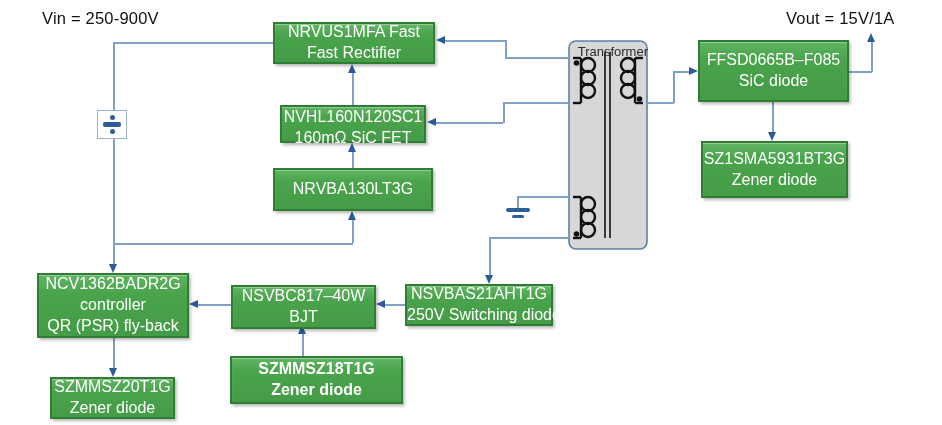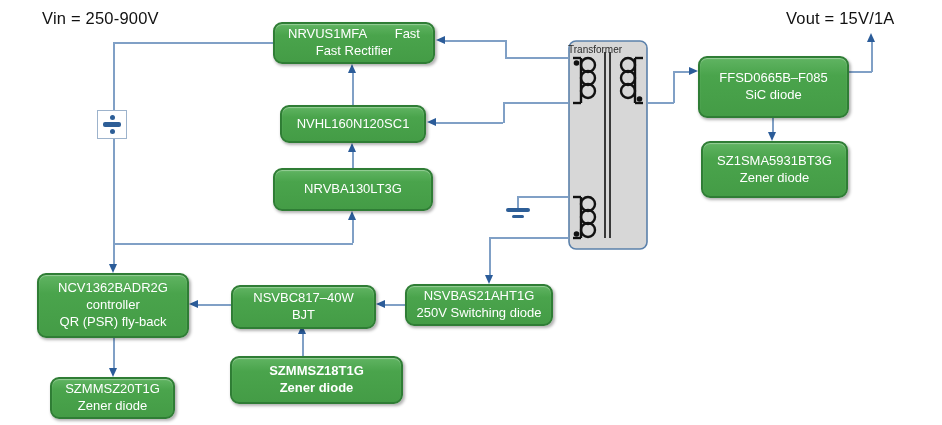--- a/index.html
+++ b/index.html
@@ -6,44 +6,44 @@
   #canvas {
     position:relative; width:942px; height:425px; background:#ffffff;
     font-family:"Liberation Sans", sans-serif; overflow:hidden;padding-left:20px;
   }
   .io-label {
     position:absolute; font-size:16.5px; color:#111; letter-spacing:0.2px; white-space:nowrap;
   }
   .gbox {
     position:absolute; box-sizing:border-box;
     background:linear-gradient(180deg,#60b462 0%,#4aa44c 30%,#449c46 100%);
-    border:2px solid #2f7d35; border-radius:9px;
-    color:#ffffff; font-size:13px; line-height:1.3;
+    border:2px solid #2f7d35; border-radius:0;
+    color:#ffffff; font-size:16px; line-height:1.3;
     display:flex; flex-direction:column; justify-content:center; text-align:center;
     box-shadow:1.5px 2px 3px rgba(0,0,0,0.30), inset 0 1px 1px rgba(255,255,255,0.35);
     white-space:nowrap;
   }
   .split { display:flex; justify-content:space-between; padding:0 13px; }
   .wh { position:absolute; height:1.5px; background:#80a0c6; }
   .wv { position:absolute; width:1.5px; background:#80a0c6; }
   .ah-up    { position:absolute; width:0; height:0; border-left:4.5px solid transparent; border-right:4.5px solid transparent; border-bottom:9px solid #2b5c99; }
   .ah-down  { position:absolute; width:0; height:0; border-left:4.5px solid transparent; border-right:4.5px solid transparent; border-top:9px solid #2b5c99; }
   .ah-left  { position:absolute; width:0; height:0; border-top:4.5px solid transparent; border-bottom:4.5px solid transparent; border-right:9px solid #2b5c99; }
   .ah-right { position:absolute; width:0; height:0; border-top:4.5px solid transparent; border-bottom:4.5px solid transparent; border-left:9px solid #2b5c99; }
   .cap-box {
     position:absolute; left:97px; top:110px; width:30px; height:29px; box-sizing:border-box;
     background:#ffffff; border:1px solid #9db3cc;
     display:flex; flex-direction:column; align-items:center; justify-content:center; gap:2px;
   }
   .cap-dot { width:5px; height:5px; border-radius:50%; background:#2d5e97; }
   .cap-bar { width:18px; height:4.5px; border-radius:2px; background:#2d5e97; }
   .gnd-part { position:absolute; background:#2d5e97; border-radius:2px; }
   .xf-label {
-    position:absolute; left:568px; top:44px; width:80px; text-align:left;
-    font-size:10px; color:#2b2b2b;
+    position:absolute; left:568px; top:44px; width:80px; text-align:right;
+    font-size:13px; color:#2b2b2b;
   }
 </style>
 </head>
 <body>
 
 <div id="canvas">
 
   <div class="io-label" style="left:42px; top:9px;">Vin = 250-900V</div>
   <div class="io-label" style="left:786px; top:9px;">Vout = 15V/1A</div>
 
@@ -155,29 +155,30 @@
   <div class="xf-label">Transformer</div>
 
   <div class="gbox" style="left:273px; top:22px; width:162px; height:42px;">
     <div class="split">
       <span>NRVUS1MFA</span>
       <span>Fast</span>
     </div>
     <div>Fast Rectifier</div>
   </div>
 
-  <div class="gbox" style="left:280px; top:105px; width:146px; height:38px;">
+  <div class="gbox" style="left:280px; top:105px; width:146px; height:38px;justify-content:space-between;">
     <div>NVHL160N120SC1</div>
+    <div>160mΩ SiC FET</div>
   </div>
 
   <div class="gbox" style="left:273px; top:168px; width:160px; height:43px;">
     <div>NRVBA130LT3G</div>
   </div>
 
-  <div class="gbox" style="left:698px; top:56px; width:151px; height:62px;">
+  <div class="gbox" style="left:698px; top:40px; width:151px; height:62px;">
     <div>FFSD0665B–F085</div>
     <div>SiC diode</div>
   </div>
 
   <div class="gbox" style="left:701px; top:141px; width:147px; height:57px;">
     <div>SZ1SMA5931BT3G</div>
     <div>Zener diode</div>
   </div>
 
   <div class="gbox" style="left:37px; top:273px; width:152px; height:65px;">

